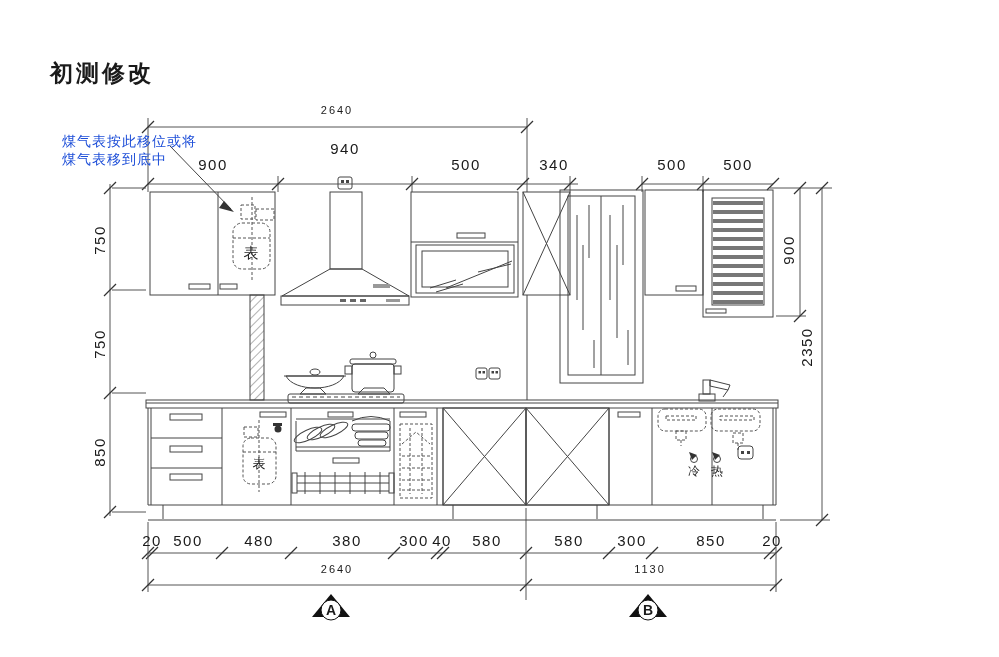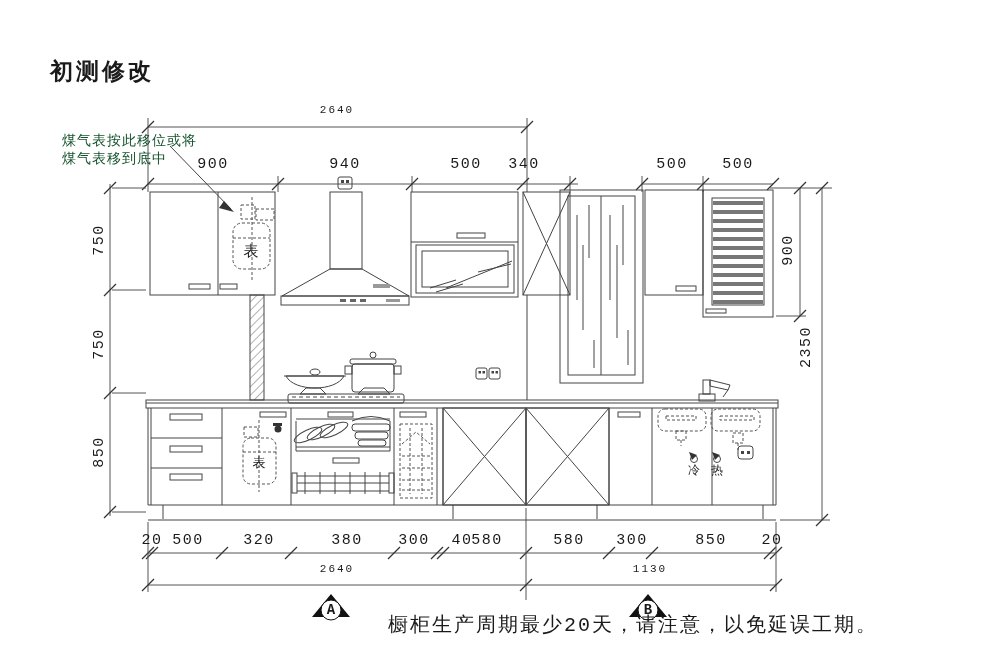--- a/index.html
+++ b/index.html
@@ -1,21 +1,21 @@
 <!DOCTYPE html>
 <html><head>
 <meta charset="utf-8">
 <style>
   html,body{margin:0;padding:0;background:#fff;}
   .canvas{position:relative;width:999px;height:657px;background:#ffffff;overflow:hidden;
-          font-family:Liberation Mono, monospace;}
+          font-family:Liberation Sans, sans-serif;}
   svg{position:absolute;left:0;top:0;}
   .txt{position:absolute;color:#1a1a1a;white-space:nowrap;line-height:1.15;}
   .title{font-size:23px;letter-spacing:3px;font-weight:bold;}
-  .note{font-size:14px;letter-spacing:1px;color:#14532d;}
+  .note{font-size:14px;letter-spacing:1px;color:#1d4ed8;}
   .dim{font-size:15px;letter-spacing:1.5px;transform:translateX(-50%);}
   .dim-lg{font-size:11px;letter-spacing:2px;transform:translateX(-50%);}
   .dim-rot{font-size:15px;letter-spacing:1.5px;transform:translate(-50%,-50%) rotate(-90deg);}
   .cjk-s{font-size:15px;transform:translate(-50%,-50%);}
   .cjk-xs{font-size:12px;transform:translate(-50%,-50%);}
   .marker-letter{font-size:14px;font-weight:bold;transform:translate(-50%,-50%);}
   .footer{font-size:20px;letter-spacing:2px;}
 </style>
 </head>
 <body>
@@ -358,51 +358,50 @@
   </g>
 </svg>
 
 <div class="txt title" style="left:50px;top:60px">初测修改</div>
 
 <div class="txt note" style="left:62px;top:133px">煤气表按此移位或将</div>
 <div class="txt note" style="left:62px;top:151px">煤气表移到底中</div>
 
 <div class="txt dim-lg" style="left:337px;top:104px">2640</div>
 <div class="txt dim" style="left:213px;top:156px">900</div>
-<div class="txt dim" style="left:345px;top:156px">940</div>
+<div class="txt dim" style="left:345px;top:140px">940</div>
 <div class="txt dim" style="left:466px;top:156px">500</div>
-<div class="txt dim" style="left:524px;top:156px">340</div>
+<div class="txt dim" style="left:554px;top:156px">340</div>
 <div class="txt dim" style="left:672px;top:156px">500</div>
 <div class="txt dim" style="left:738px;top:156px">500</div>
 
 <div class="txt dim-rot" style="left:100px;top:240px">750</div>
 <div class="txt dim-rot" style="left:100px;top:344px">750</div>
 <div class="txt dim-rot" style="left:100px;top:452px">850</div>
 
 <div class="txt dim-rot" style="left:789px;top:250px">900</div>
 <div class="txt dim-rot" style="left:807px;top:347px">2350</div>
 
 <div class="txt dim" style="left:152px;top:532px">20</div>
 <div class="txt dim" style="left:188px;top:532px">500</div>
-<div class="txt dim" style="left:259px;top:532px">320</div>
+<div class="txt dim" style="left:259px;top:532px">480</div>
 <div class="txt dim" style="left:347px;top:532px">380</div>
 <div class="txt dim" style="left:414px;top:532px">300</div>
-<div class="txt dim" style="left:462px;top:532px">40</div>
+<div class="txt dim" style="left:442px;top:532px">40</div>
 <div class="txt dim" style="left:487px;top:532px">580</div>
 <div class="txt dim" style="left:569px;top:532px">580</div>
 <div class="txt dim" style="left:632px;top:532px">300</div>
 <div class="txt dim" style="left:711px;top:532px">850</div>
 <div class="txt dim" style="left:772px;top:532px">20</div>
 
 <div class="txt dim-lg" style="left:337px;top:563px">2640</div>
 <div class="txt dim-lg" style="left:650px;top:563px">1130</div>
 
 <div class="txt marker-letter" style="left:331px;top:610px">A</div>
 <div class="txt marker-letter" style="left:648px;top:610px">B</div>
 
 <div class="txt cjk-s" style="left:251px;top:253px">表</div>
 <div class="txt cjk-s" style="left:259px;top:464px;font-size:13px">表</div>
 <div class="txt cjk-xs" style="left:694px;top:472px">冷</div>
 <div class="txt cjk-xs" style="left:717px;top:472px">热</div>
 
-<div class="txt footer" style="left:388px;top:614px">橱柜生产周期最少20天，请注意，以免延误工期。</div>
 
 </div>
 
 </body></html>

